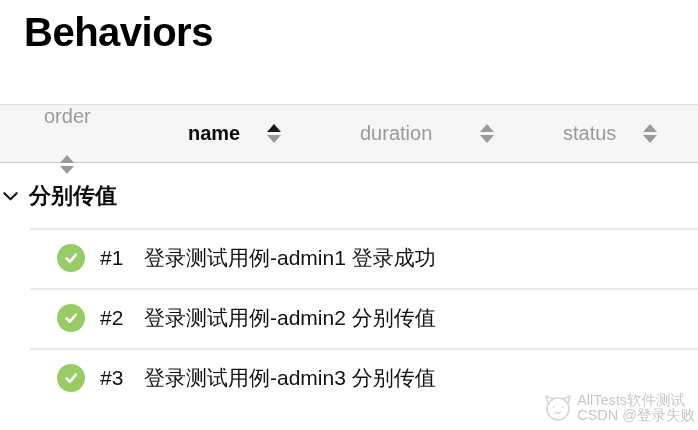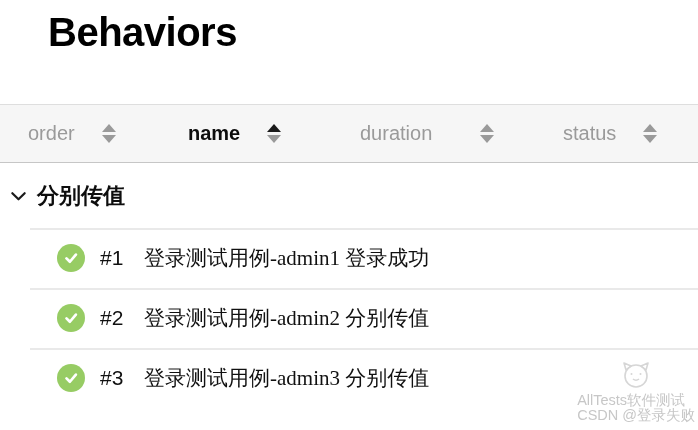--- a/index.html
+++ b/index.html
@@ -2,58 +2,58 @@
 <html><head>
 <meta charset="utf-8">
 <style>
   * { margin:0; padding:0; box-sizing:border-box; }
   html,body { width:698px; height:430px; background:#ffffff; overflow:hidden;
               font-family:"Liberation Sans","DejaVu Sans",sans-serif; }
   .stage { position:relative; width:698px; height:430px; background:#fff; }
 
   
   .page-title { position:absolute; left:24px; top:10px; font-size:40px; font-weight:700;
-                color:#000; letter-spacing:-0.5px;margin-left:24px; }
+                color:#000; letter-spacing:-0.5px; }
 
   
   .thead { position:absolute; top:104px; left:0; width:698px; height:59px;
            background:#f6f6f6; border-top:1px solid #dedede; border-bottom:1px solid #c6c6c6; }
   .col { position:absolute; top:0; height:100%; display:flex; align-items:center; gap:27px;
          font-size:20px; color:#9a9a9a; cursor:pointer; }
-  .col-order    { left:28px; }
+  .col-order    { left:44px;flex-direction:column; }
   .col-name     { left:188px; color:#0d0d0d; font-weight:600; }
   .col-duration { left:360px;gap:48px; }
   .col-status   { left:563px; }
   .sorter { display:flex; flex-direction:column; align-items:center; gap:3px; }
   .tri-up   { width:0; height:0; border-left:7px solid transparent; border-right:7px solid transparent;
               border-bottom:8px solid #9a9a9a; }
   .tri-down { width:0; height:0; border-left:7px solid transparent; border-right:7px solid transparent;
               border-top:8px solid #9a9a9a; }
   .col-name .tri-up   { border-bottom-color:#1a1a1a; }
   .col-name .tri-down { border-top-color:#9a9a9a; }
 
   
   .group-row { position:absolute; top:164px; left:0; width:698px; height:64px;
-               display:flex; align-items:center; padding-left:9px; cursor:pointer; }
+               display:flex; align-items:center; padding-left:1px; cursor:pointer; }
   .chevron { width:19px; height:19px; flex:none; display:block; }
   .group-label { margin-left:9px; font-size:22px; font-weight:600; color:#0d0d0d; }
 
   
   .rows { position:absolute; top:228px; left:0; width:698px; }
   .leaf { position:relative; height:60px; display:flex; align-items:center;
           padding-left:57px; cursor:pointer; }
   .leaf::before { content:""; position:absolute; left:30px; right:0; top:0; height:2px; background:#e9e9e9; }
   .check-circle { width:28px; height:28px; border-radius:50%; background:#97cc64; flex:none;
                   display:flex; align-items:center; justify-content:center; }
   .order-num { margin-left:15px; min-width:28px; font-size:21px; color:#111; }
-  .leaf-name { margin-left:16px; font-size:21px; color:#111;font-family:Liberation Serif, serif; }
+  .leaf-name { margin-left:16px; font-size:21px; color:#111; }
 
   
   .watermark { position:absolute; right:3px; bottom:7px; display:flex; align-items:center; gap:3px;
-               color:#c7c7c7; text-shadow:1px 1px 0 #ffffff; pointer-events:none;flex-direction:column; }
+               color:#c7c7c7; text-shadow:1px 1px 0 #ffffff; pointer-events:none; }
   .wm-logo { width:32px; height:30px; flex:none; opacity:0.85; }
   .wm-text { font-size:14.5px; line-height:15px; white-space:nowrap; }
 </style>
 </head>
 <body>
 
 <div class="stage">
 
   <h1 class="page-title">Behaviors</h1>
 

